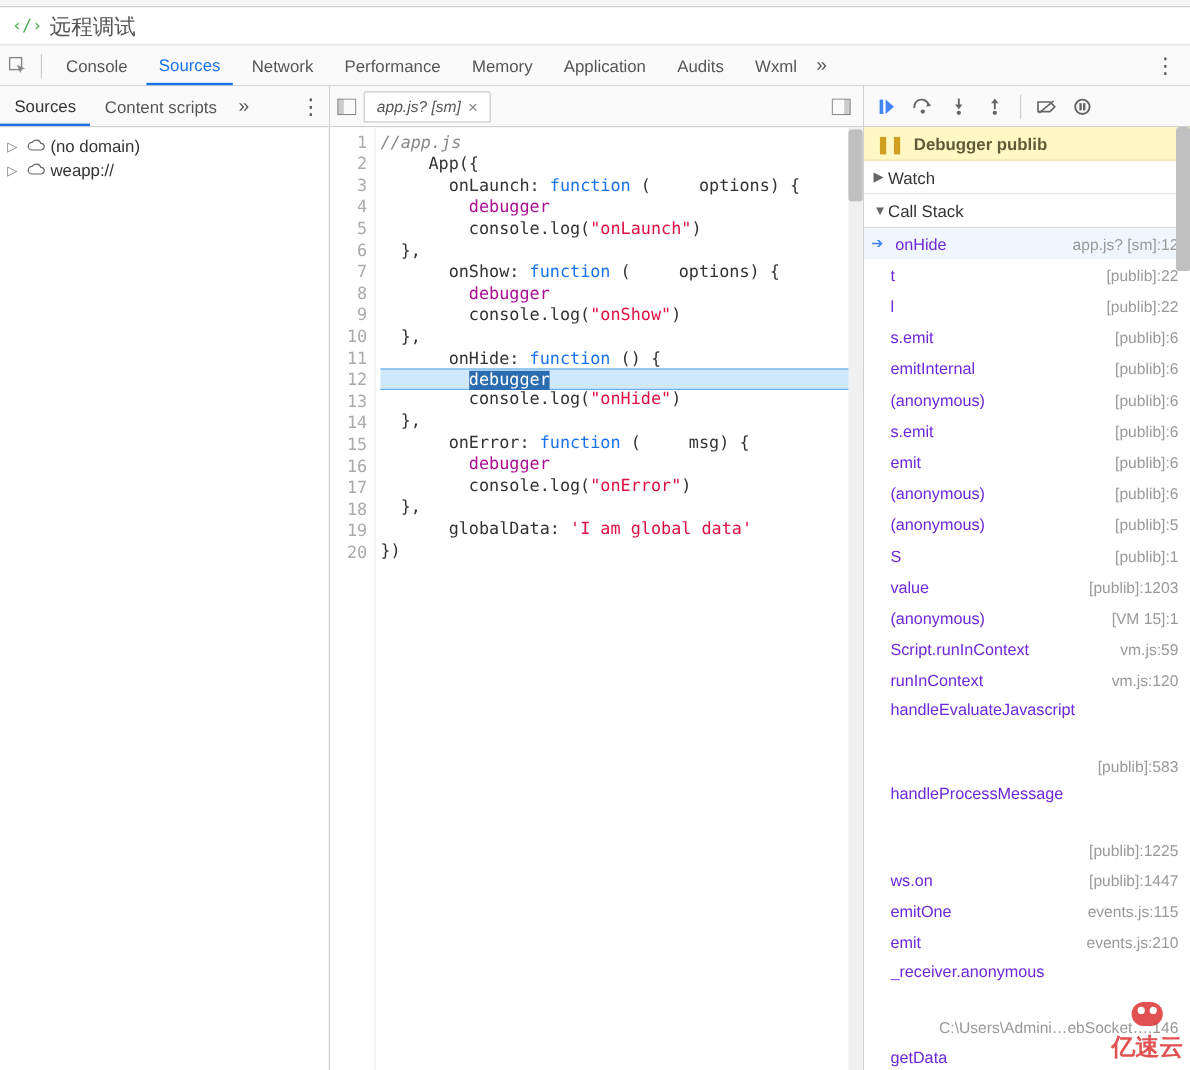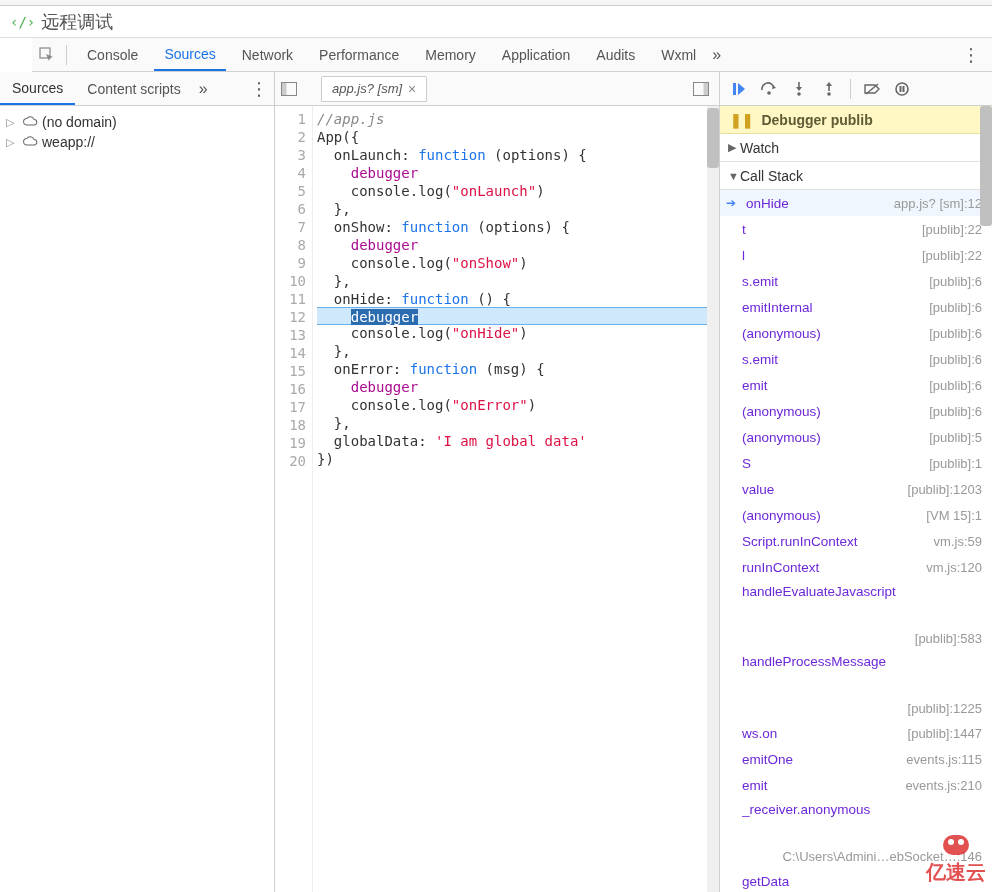--- a/index.html
+++ b/index.html
@@ -7,21 +7,21 @@
 
   
   .top-toolbar { height: 6px; border-bottom: 1px solid #ccc; background: #f5f5f5; display:flex; align-items:center; padding:0 6px; overflow:hidden; }
 
   
   .remote-bar { height: 32px; display:flex; align-items:center; padding:0 10px; border-bottom:1px solid #ddd; }
   .remote-bar .brackets { color:#4caf50; font-size:14px; margin-right:6px; font-family: monospace; }
   .remote-bar .label { color:#555; font-size:18px; }
 
   
-  .devtools-bar { height: 34px; border-bottom:1px solid #d0d0d0; display:flex; align-items:center; padding:0 6px; background:#fafafa;margin-left:32px; }
+  .devtools-bar { height: 34px; border-bottom:1px solid #d0d0d0; display:flex; align-items:center; padding:0 6px; background:#fafafa; }
   .inspect-icon { width:18px; height:18px; margin-right:10px; display:flex; align-items:center; justify-content:center; }
   .inspect-icon svg { width:16px; height:16px; }
   .tabs { display:flex; align-items:center; height:100%; gap:6px; }
   .tab { padding:0 10px; height:100%; display:flex; align-items:center; color:#555; cursor:pointer; font-size:14px; }
   .tab.active { color:#1a73e8; border-bottom:2px solid #1a73e8; }
   .tab-overflow { color:#555; font-size:16px; padding:0 6px; cursor:pointer; }
   .devtools-bar .spacer { flex:1; }
   .devtools-menu { color:#555; font-size:18px; padding:0 6px; cursor:pointer; }
 
   
@@ -33,33 +33,33 @@
   .left-tab { padding:0 12px; height:100%; display:flex; align-items:center; color:#555; font-size:14px; cursor:pointer; }
   .left-tab.active { border-bottom:2px solid #1a73e8; color:#333; }
   .left-tabs .spacer { flex:1; }
   .left-tree { padding:6px 4px; font-size:14px; color:#333; }
   .tree-row { display:flex; align-items:center; gap:4px; padding:2px 2px; cursor:pointer; }
   .tri { color:#888; font-size:11px; width:12px; display:inline-block; }
   .cloud-icon svg { width:16px; height:12px; }
 
   
   .center-pane { width:445px; border-right:1px solid #d0d0d0; display:flex; flex-direction:column; }
-  .editor-tabs { height:34px; border-bottom:1px solid #d0d0d0; display:flex; align-items:center; background:#fafafa; padding:0 4px;gap:18px; }
+  .editor-tabs { height:34px; border-bottom:1px solid #d0d0d0; display:flex; align-items:center; background:#fafafa; padding:0 4px; }
   .nav-icon { width:20px; height:20px; display:flex; align-items:center; justify-content:center; color:#666; cursor:pointer; margin-right:4px; }
   .file-tab { display:flex; align-items:center; gap:6px; padding:0 10px; height:26px; border:1px solid #ccc; background:#fff; border-radius:2px 2px 0 0; font-size:13px; color:#555; font-style:italic; }
   .file-tab .close { color:#888; cursor:pointer; font-style:normal; font-size:14px; }
   .editor-tabs .spacer { flex:1; }
   .editor { flex:1; display:flex; font-family: Menlo, Consolas, monospace; font-size:14px; line-height:18px; overflow:hidden; position:relative; }
   .gutter { width:38px; background:#fff; text-align:right; color:#aaa; padding:4px 6px 0 0; user-select:none; border-right:1px solid #eee; }
   .gutter div { height:18px; }
   .code { flex:1; padding:4px 0 0 4px; white-space:pre; position:relative; }
   .code-line { height:18px; }
   .code-line.hl { background:#cfe8fc; border:1px solid #68b0ea; border-left:none; border-right:none; margin:-1px 0; }
   .tok-comment { color:#888; font-style:italic; }
-  .tok-ident { color:#333; }
+  .tok-ident { color:#333;margin-left:40px; }
   .tok-kw { color:#aa0d91; }
   .tok-fn { color:#1a73e8; }
   .tok-str { color:#d14; }
   .tok-punct { color:#333; }
   .sel { background:#2b6cb0; color:#fff; }
   .scroll-v { position:absolute; right:0; top:0; bottom:0; width:12px; background:#f0f0f0; }
   .scroll-thumb { position:absolute; right:0; top:2px; width:12px; height:60px; background:#c0c0c0; border-radius:3px; }
 
   
   .right-pane { flex:1; display:flex; flex-direction:column; position:relative; }

